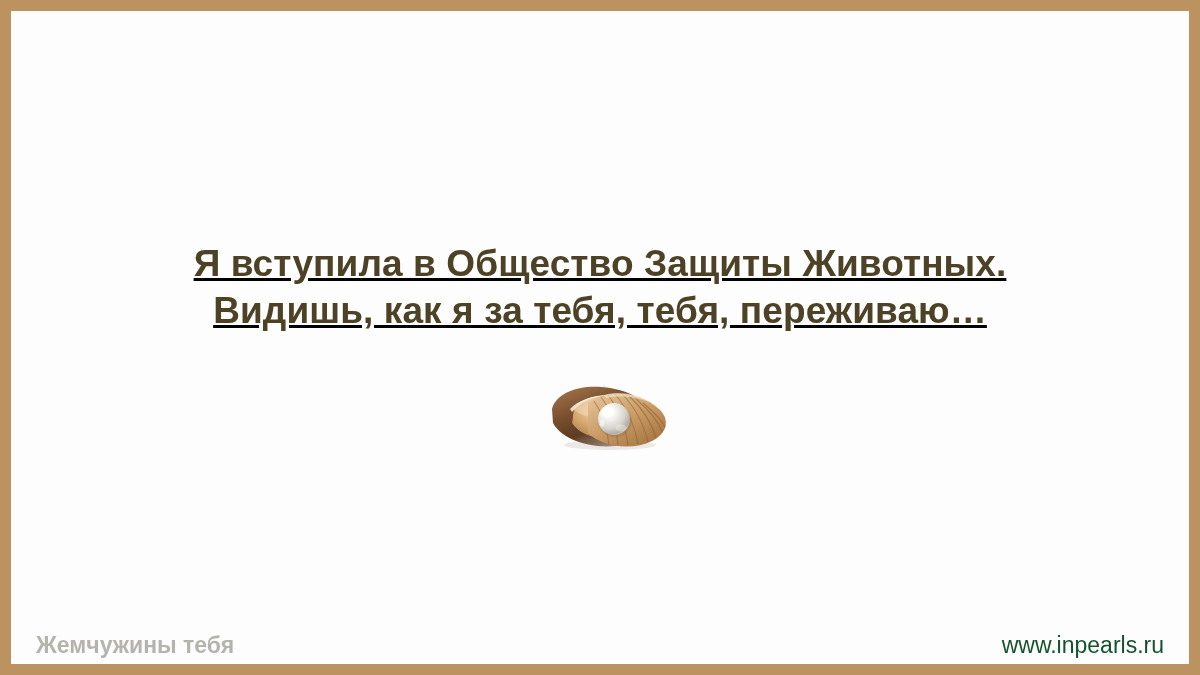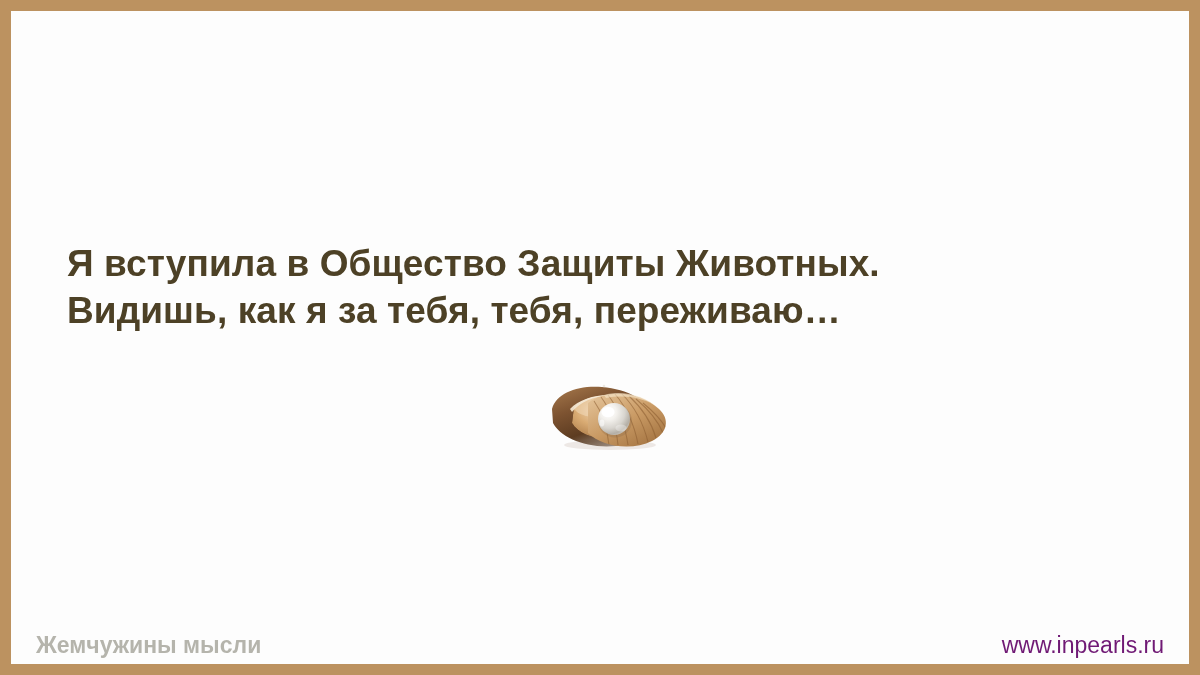--- a/index.html
+++ b/index.html
@@ -26,22 +26,24 @@
     border: 11px solid #bc9260;
     overflow: hidden;
   }
 
   
   .quote-block {
     position: absolute;
     left: 0;
     right: 0;
     top: 229px;
+    text-align: center;
     padding: 0 56px;
     box-sizing: border-box;
+    text-decoration: underline;
   }
 
   .quote-line {
     display: block;
     font-family: "Liberation Sans", "DejaVu Sans", sans-serif;
     font-weight: 700;
     font-size: 37px;
     line-height: 47px;
     letter-spacing: 0.1px;
     color: #4d4126;
@@ -77,21 +79,21 @@
   }
 
   .footer-site {
     position: absolute;
     right: 25px;
     top: 620px;
     font-family: "Liberation Sans", "DejaVu Sans", sans-serif;
     font-weight: 400;
     font-size: 23px;
     line-height: 28px;
-    color: #701a75;
+    color: #14532d;
     white-space: nowrap;
     text-decoration: none;
     margin-left: 37px;
   }
 </style>
 </head>
 <body>
 
 <div class="card">
 
@@ -174,17 +176,17 @@
       <ellipse cx="71" cy="40" rx="17" ry="16.5" fill="#8a6a4a" opacity="0.30"></ellipse>
       <circle cx="70" cy="38" r="16" fill="url(#gPearl)"></circle>
       <ellipse cx="64" cy="31" rx="6.6" ry="5.2" fill="#ffffff" opacity="0.92"></ellipse>
       <ellipse cx="77" cy="47" rx="5.6" ry="3.4" fill="#ffffff" opacity="0.32"></ellipse>
       <ellipse cx="58" cy="42" rx="2.4" ry="3.4" fill="#ffffff" opacity="0.55"></ellipse>
 
       <circle cx="60" cy="5" r="1.3" fill="#e8e4dc" opacity="0.8"></circle>
     </svg>
   </div>
 
-  <div class="footer-brand">Жемчужины мысли</div>
+  <div class="footer-brand">Жемчужины тебя</div>
 
   <a class="footer-site" href="#">www.inpearls.ru</a>
 
 </div>
 
 </body></html>

